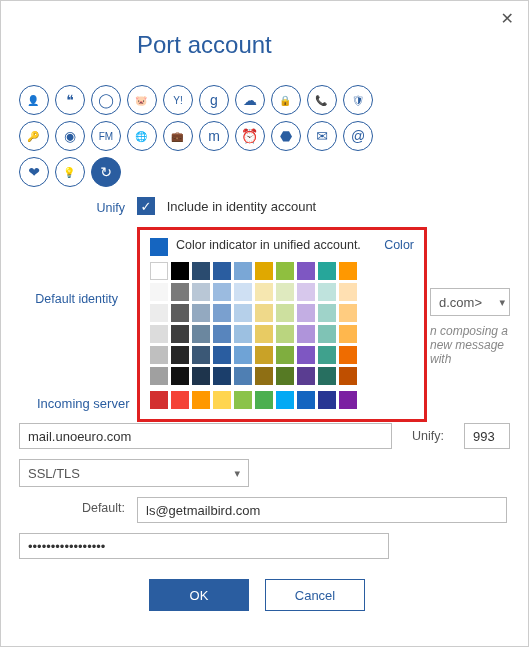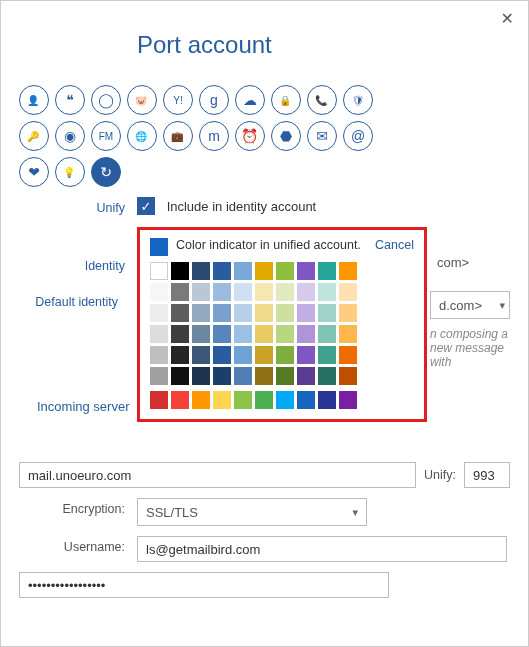--- a/index.html
+++ b/index.html
@@ -154,23 +154,22 @@
     border: 1px solid #bbb;
     height: 26px;
     padding: 0 8px;
     width: 100%;
     font-size: 13px;
     color: #333;
     background: #fff;
   }
   .port-wrap {
     display: flex;
-    gap: 8px;
-    align-items: center;
-    margin-top: 36px;
+    gap: 20px;
+    align-items: center;
   }
   .port-wrap .input.main { flex: 1; }
   .port-wrap .plbl { color: #555; font-size: 12.5px; }
   .port-wrap .input.port { width: 46px; text-align: left; }
   
   .slider-row {
     display: flex;
     align-items: center;
     gap: 10px;
   }
@@ -267,21 +266,21 @@
     <div class="label-col">Unify</div>
     <div class="value-col" style="position:relative;">
       <span class="cb">✓</span>
       <span class="cb-label">Include in identity account</span>
 
       
       <div class="popover-wrap" style="top:30px;">
         <div class="pop-head">
           <div class="swatch-lg" style="background: rgb(21, 101, 192);"></div>
           <div class="pop-title">Color indicator in unified account.</div>
-          <div class="pop-reset">Cancel</div>
+          <div class="pop-reset">Color</div>
         </div>
         <div class="palette" id="palette">
             <div class="sw outline" style="background: rgb(255, 255, 255);"></div>
             <div class="sw" style="background: rgb(0, 0, 0);"></div>
             <div class="sw" style="background: rgb(42, 75, 111);"></div>
             <div class="sw" style="background: rgb(42, 93, 160);"></div>
             <div class="sw" style="background: rgb(122, 167, 214);"></div>
             <div class="sw" style="background: rgb(224, 168, 0);"></div>
             <div class="sw" style="background: rgb(143, 191, 63);"></div>
             <div class="sw" style="background: rgb(126, 87, 194);"></div>
@@ -348,21 +347,20 @@
             <div class="sw" style="background: rgb(3, 169, 244);"></div>
             <div class="sw" style="background: rgb(21, 101, 192);"></div>
             <div class="sw" style="background: rgb(40, 53, 147);"></div>
             <div class="sw" style="background: rgb(123, 31, 162);"></div>
           </div>
       </div>
     </div>
   </div>
 
   <div class="row" style="margin-top:40px;">
-    <div class="label-col">Identity</div>
     <div class="value-col">
       <div class="behind" style="margin-left:300px;">com&gt;</div>
     </div>
   </div>
 
   <div class="row" style="margin-top:18px;">
     <div class="label-col">Default identity</div>
     <div class="value-col">
       <div class="select" style="margin-left:300px; width:80px; padding-right:4px;">
         <span>d.com&gt;</span>
@@ -376,37 +374,40 @@
 
   <div class="row">
     <div class="value-col port-wrap">
       <input class="input main" value="mail.unoeuro.com" style="">
       <span class="plbl">Unify:</span>
       <input class="input port" value="993" style="">
     </div>
   </div>
 
   <div class="row">
-    <div class="label-col grey">Encryption:</div>
     <div class="value-col">
       <div class="select" style="width:230px;">
         <span>SSL/TLS</span>
         <span class="arrow">▾</span>
       </div>
     </div>
   </div>
 
   <div class="row">
-    <div class="label-col grey">Username:</div>
+    <div class="label-col grey">Default:</div>
     <div class="value-col">
       <input class="input" style="width: 370px;" value="ls@getmailbird.com">
     </div>
   </div>
 
   <div class="row">
     <div class="value-col">
       <input class="input" style="width: 370px;" value="•••••••••••••••••">
     </div>
   </div>
 
 
+  <div class="btn-row">
+    <div class="btn primary">OK</div>
+    <div class="btn secondary">Cancel</div>
+  </div>
 
 </div>
 
 </body></html>

